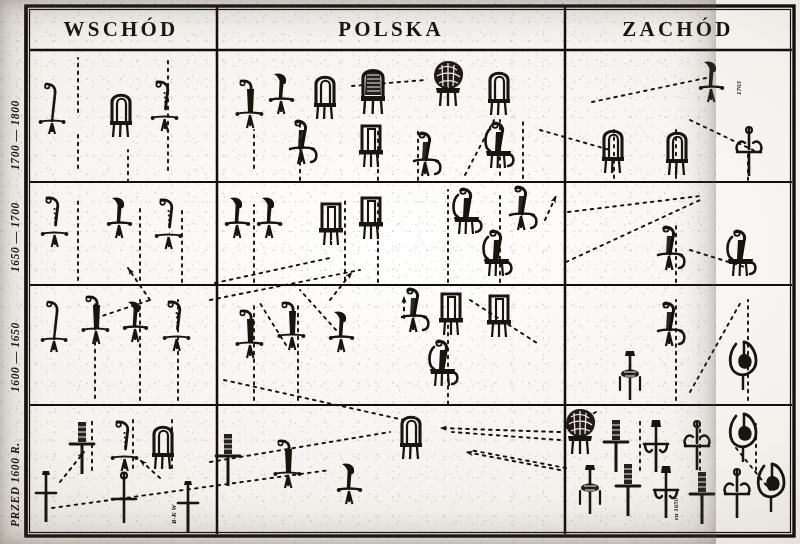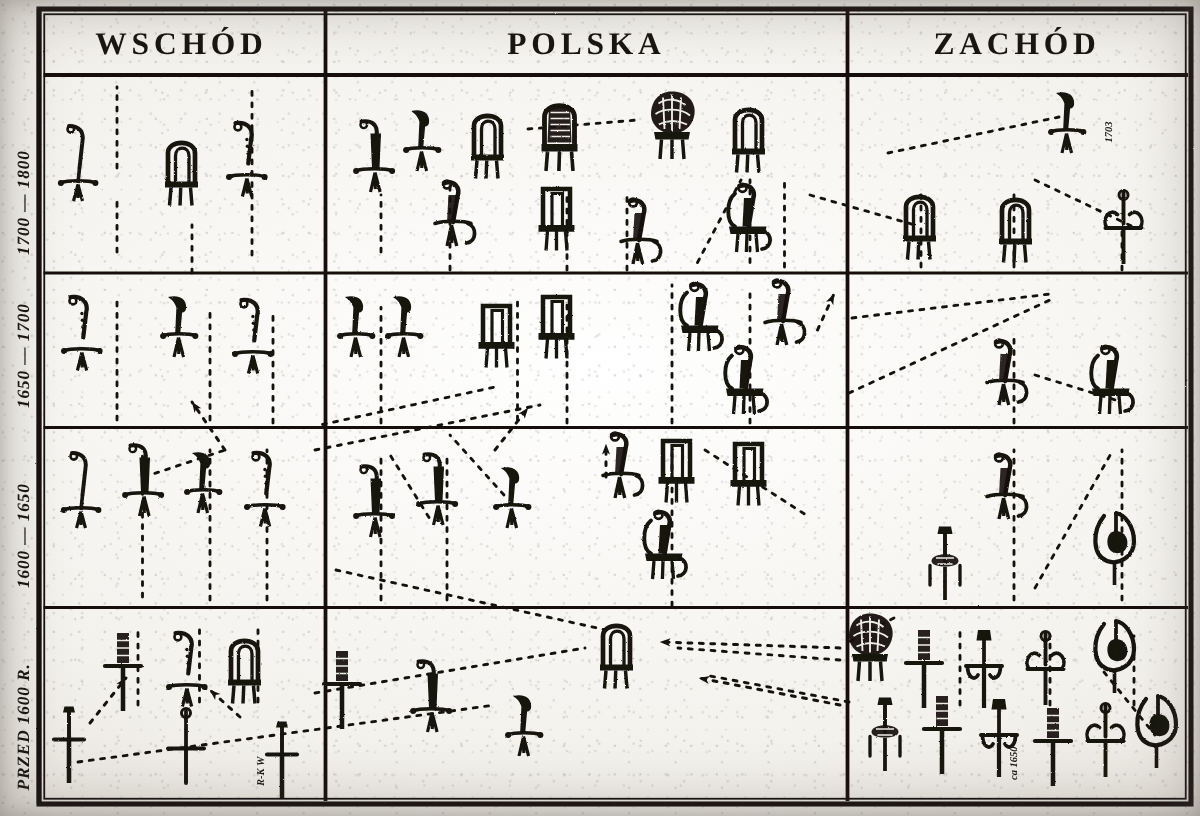--- a/index.html
+++ b/index.html
@@ -4,22 +4,23 @@
 <title>Typologia rękojeści szabel</title>
 <style>
   html,body{margin:0;padding:0;}
   body{
     width:800px;height:544px;overflow:hidden;
     background:#cfcbc4;
     font-family:"Liberation Serif", serif;
   }
   
   #page{
-    position:relative;width:800px;height:544px;
+    position:relative;width:704px;height:544px;
     background:#f9a8d4;
+    padding-left:12px;
   }
   #paper{
     position:absolute;left:0;top:0;width:800px;height:544px;
     background:
       radial-gradient(ellipse 120% 90% at 50% 45%, #ffffff 0%, #f3f1ec 55%, #e2ded6 80%, #cdc8bf 100%);
   }
   
   #grain{
     position:absolute;inset:0;opacity:.30;pointer-events:none;
     background-image:

